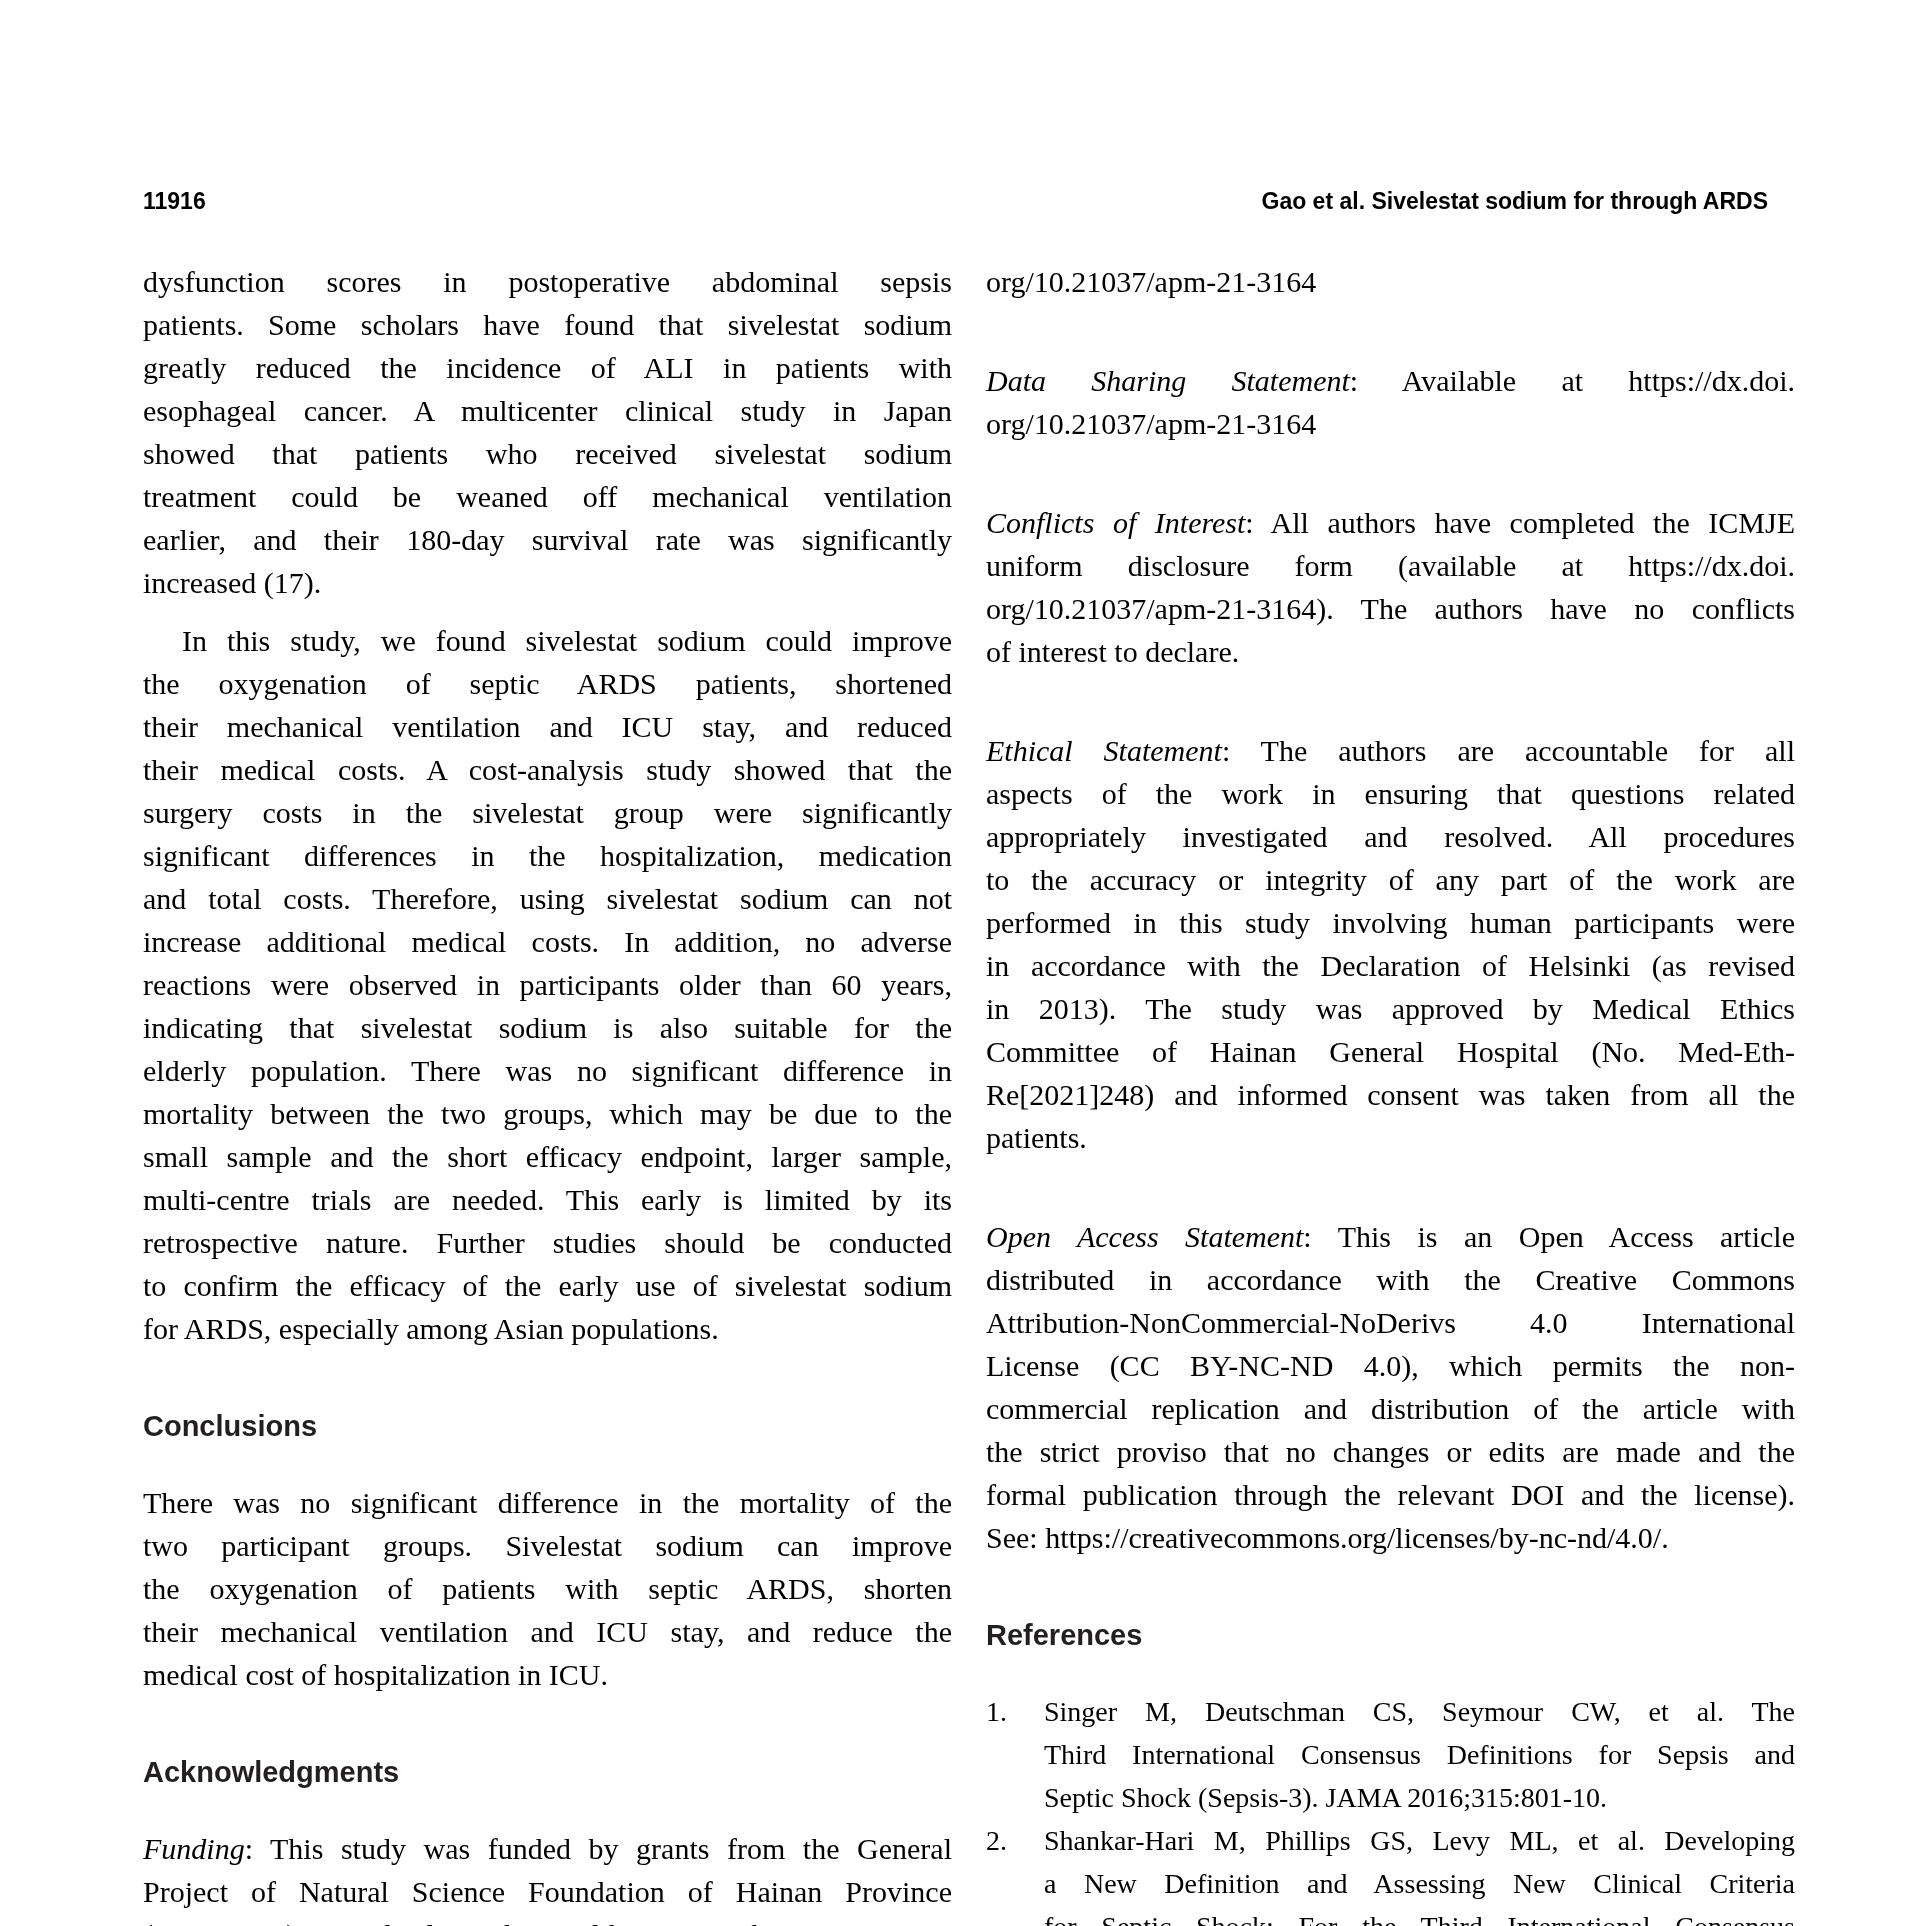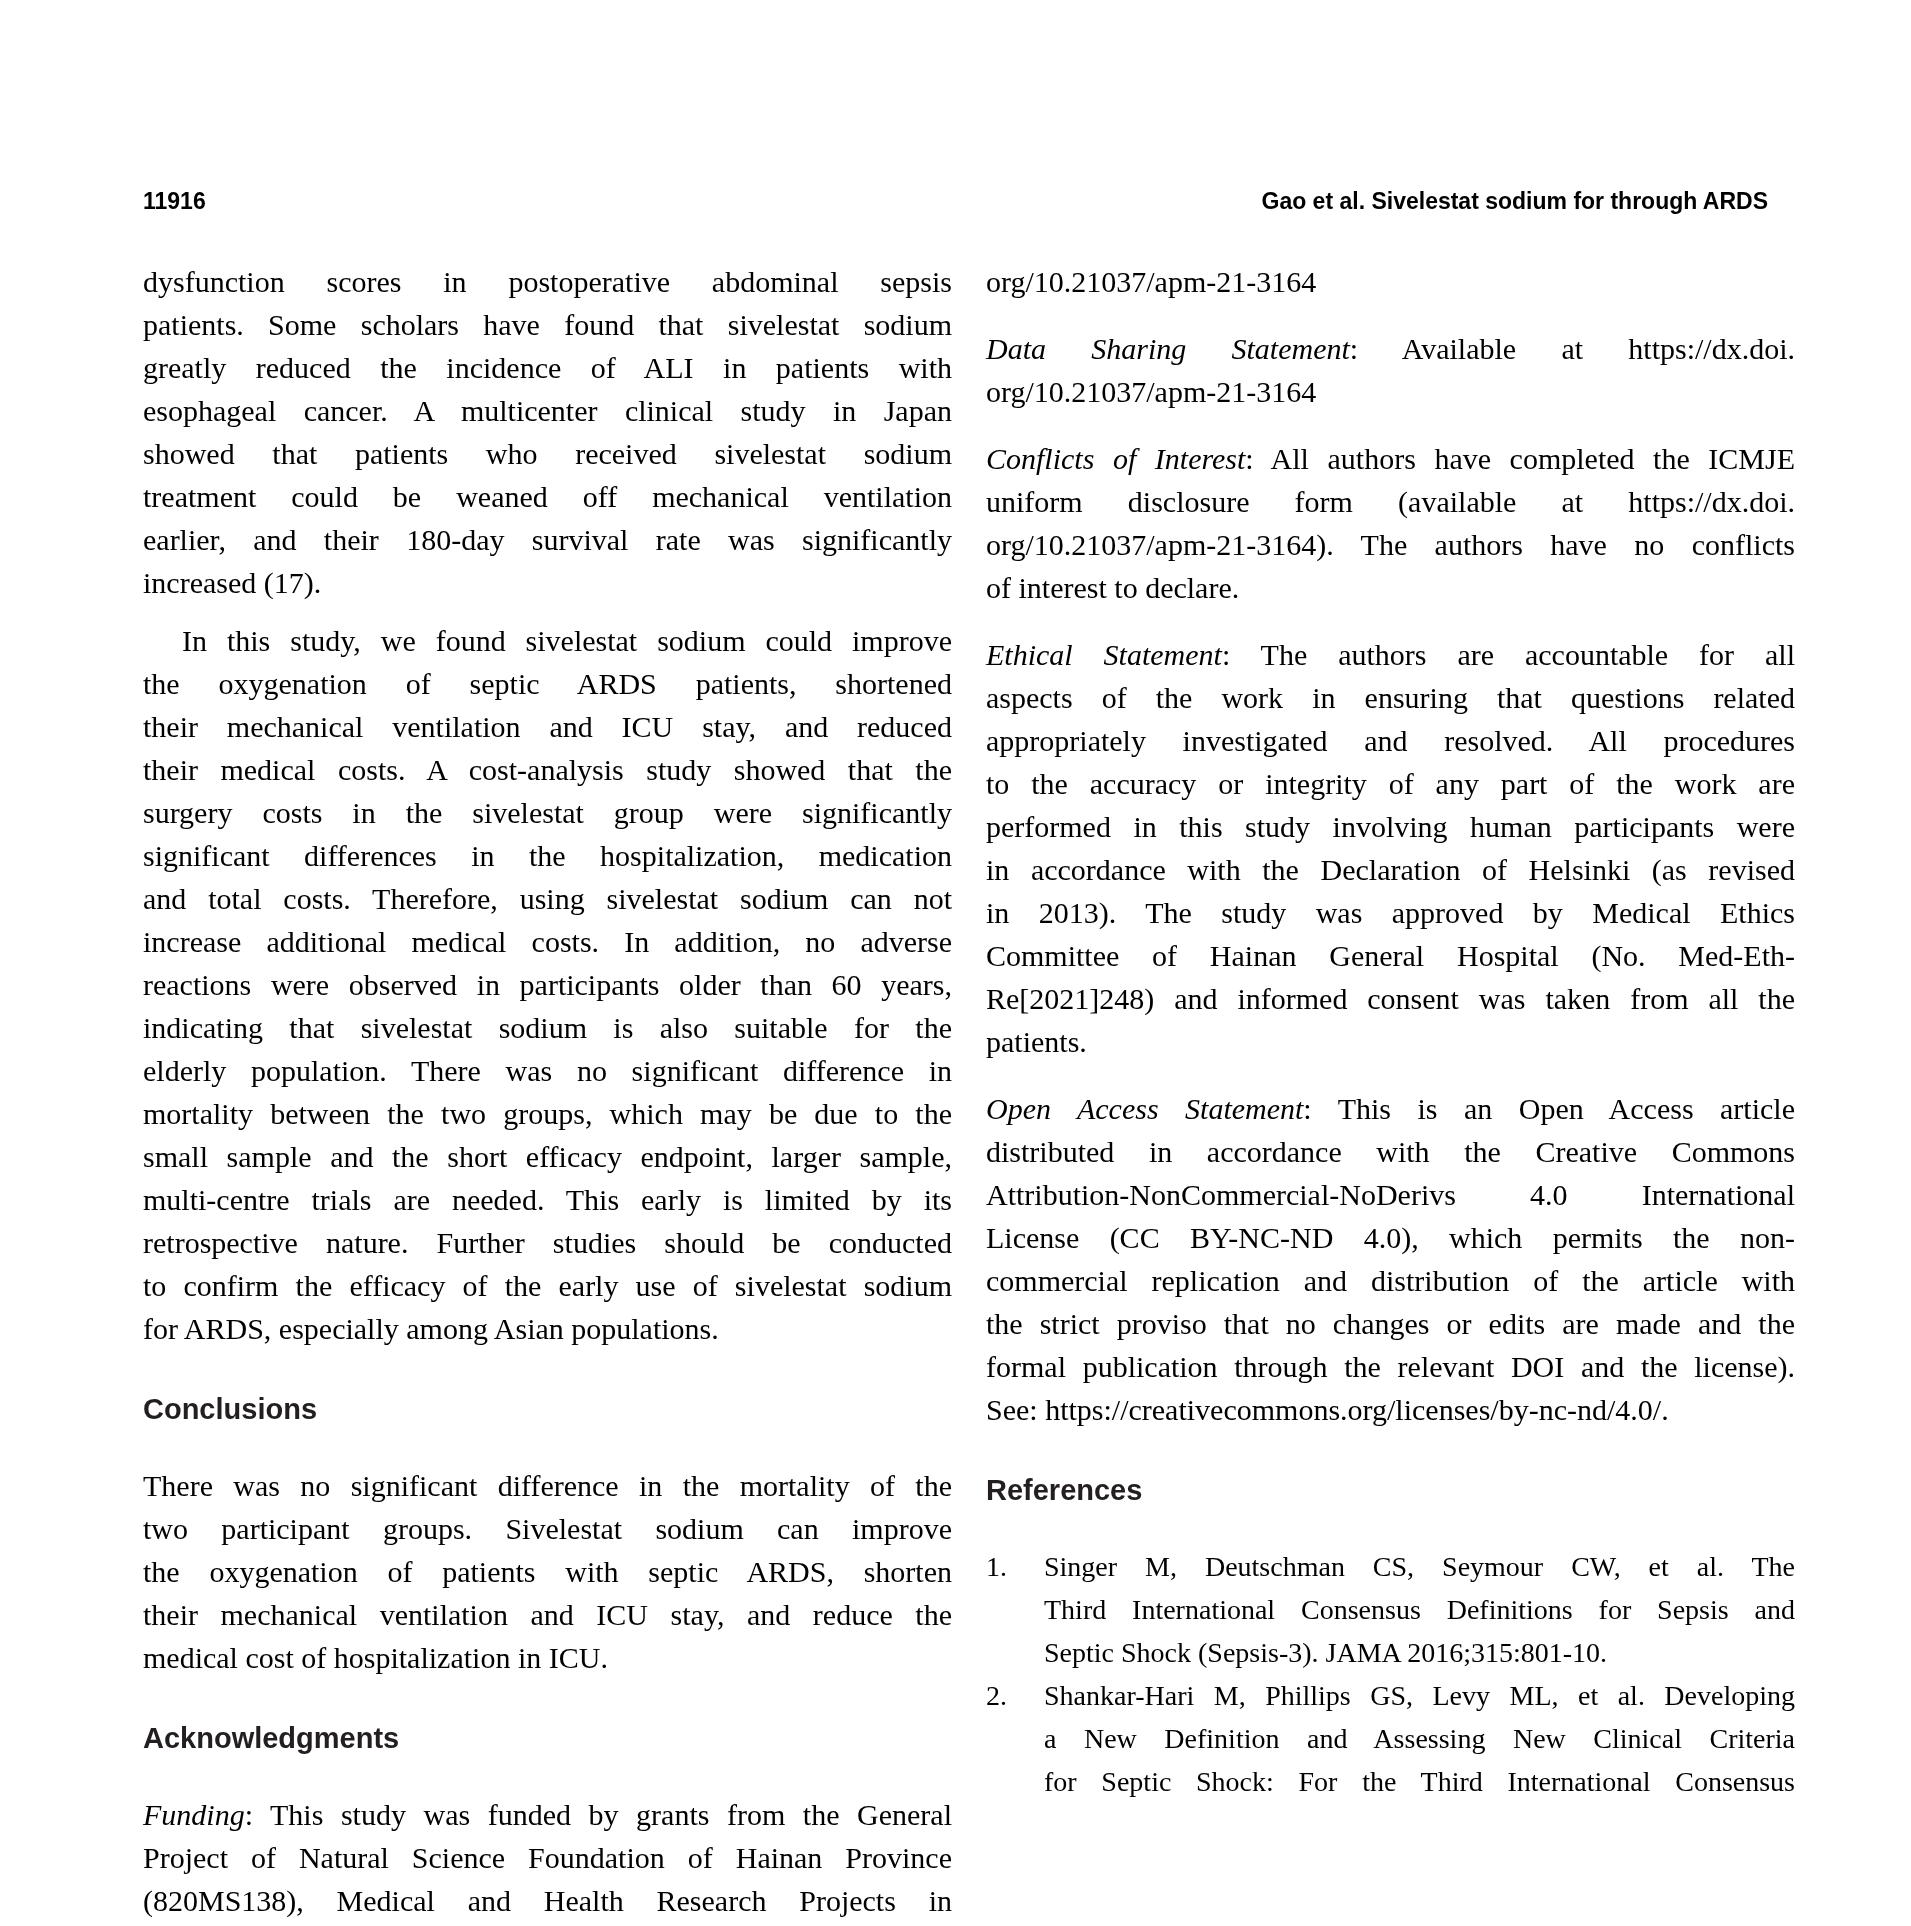--- a/index.html
+++ b/index.html
@@ -12,27 +12,27 @@
     position:absolute;left:143px;right:143px;top:188px;
     display:flex;justify-content:space-between;align-items:flex-start;
     font-family:"Liberation Sans",sans-serif;font-weight:bold;font-size:23px;
   }
   .col{position:absolute;top:0;width:809px}
   #col-left{left:143px}
   #col-right{left:986px}
   .col > :first-child{margin-top:260px}
   .para{font-size:30px;line-height:43px}
   .para + .para{margin-top:15px}
-  .para.spaced{margin-top:24px}
+  .para.spaced{margin-top:56px}
   .para .line{text-align:justify;text-align-last:justify}
   .para .line.end{text-align-last:left}
   .para .line.indent{text-indent:39px}
   .sec-heading{
     font-family:"Liberation Sans",sans-serif;font-weight:bold;
-    font-size:29px;line-height:35px;margin-top:42px;margin-bottom:37px;
+    font-size:29px;line-height:35px;margin-top:59px;margin-bottom:37px;
     color:#231f20;
   }
   .ref-list{font-size:28px;line-height:43px}
   .ref-item{display:flex}
   .ref-num{flex:0 0 58px;width:58px}
   .ref-text{flex:1}
   .ref-text .line{text-align:justify;text-align-last:justify}
   .ref-text .line.end{text-align-last:left}
   i{font-style:italic}
 </style>

